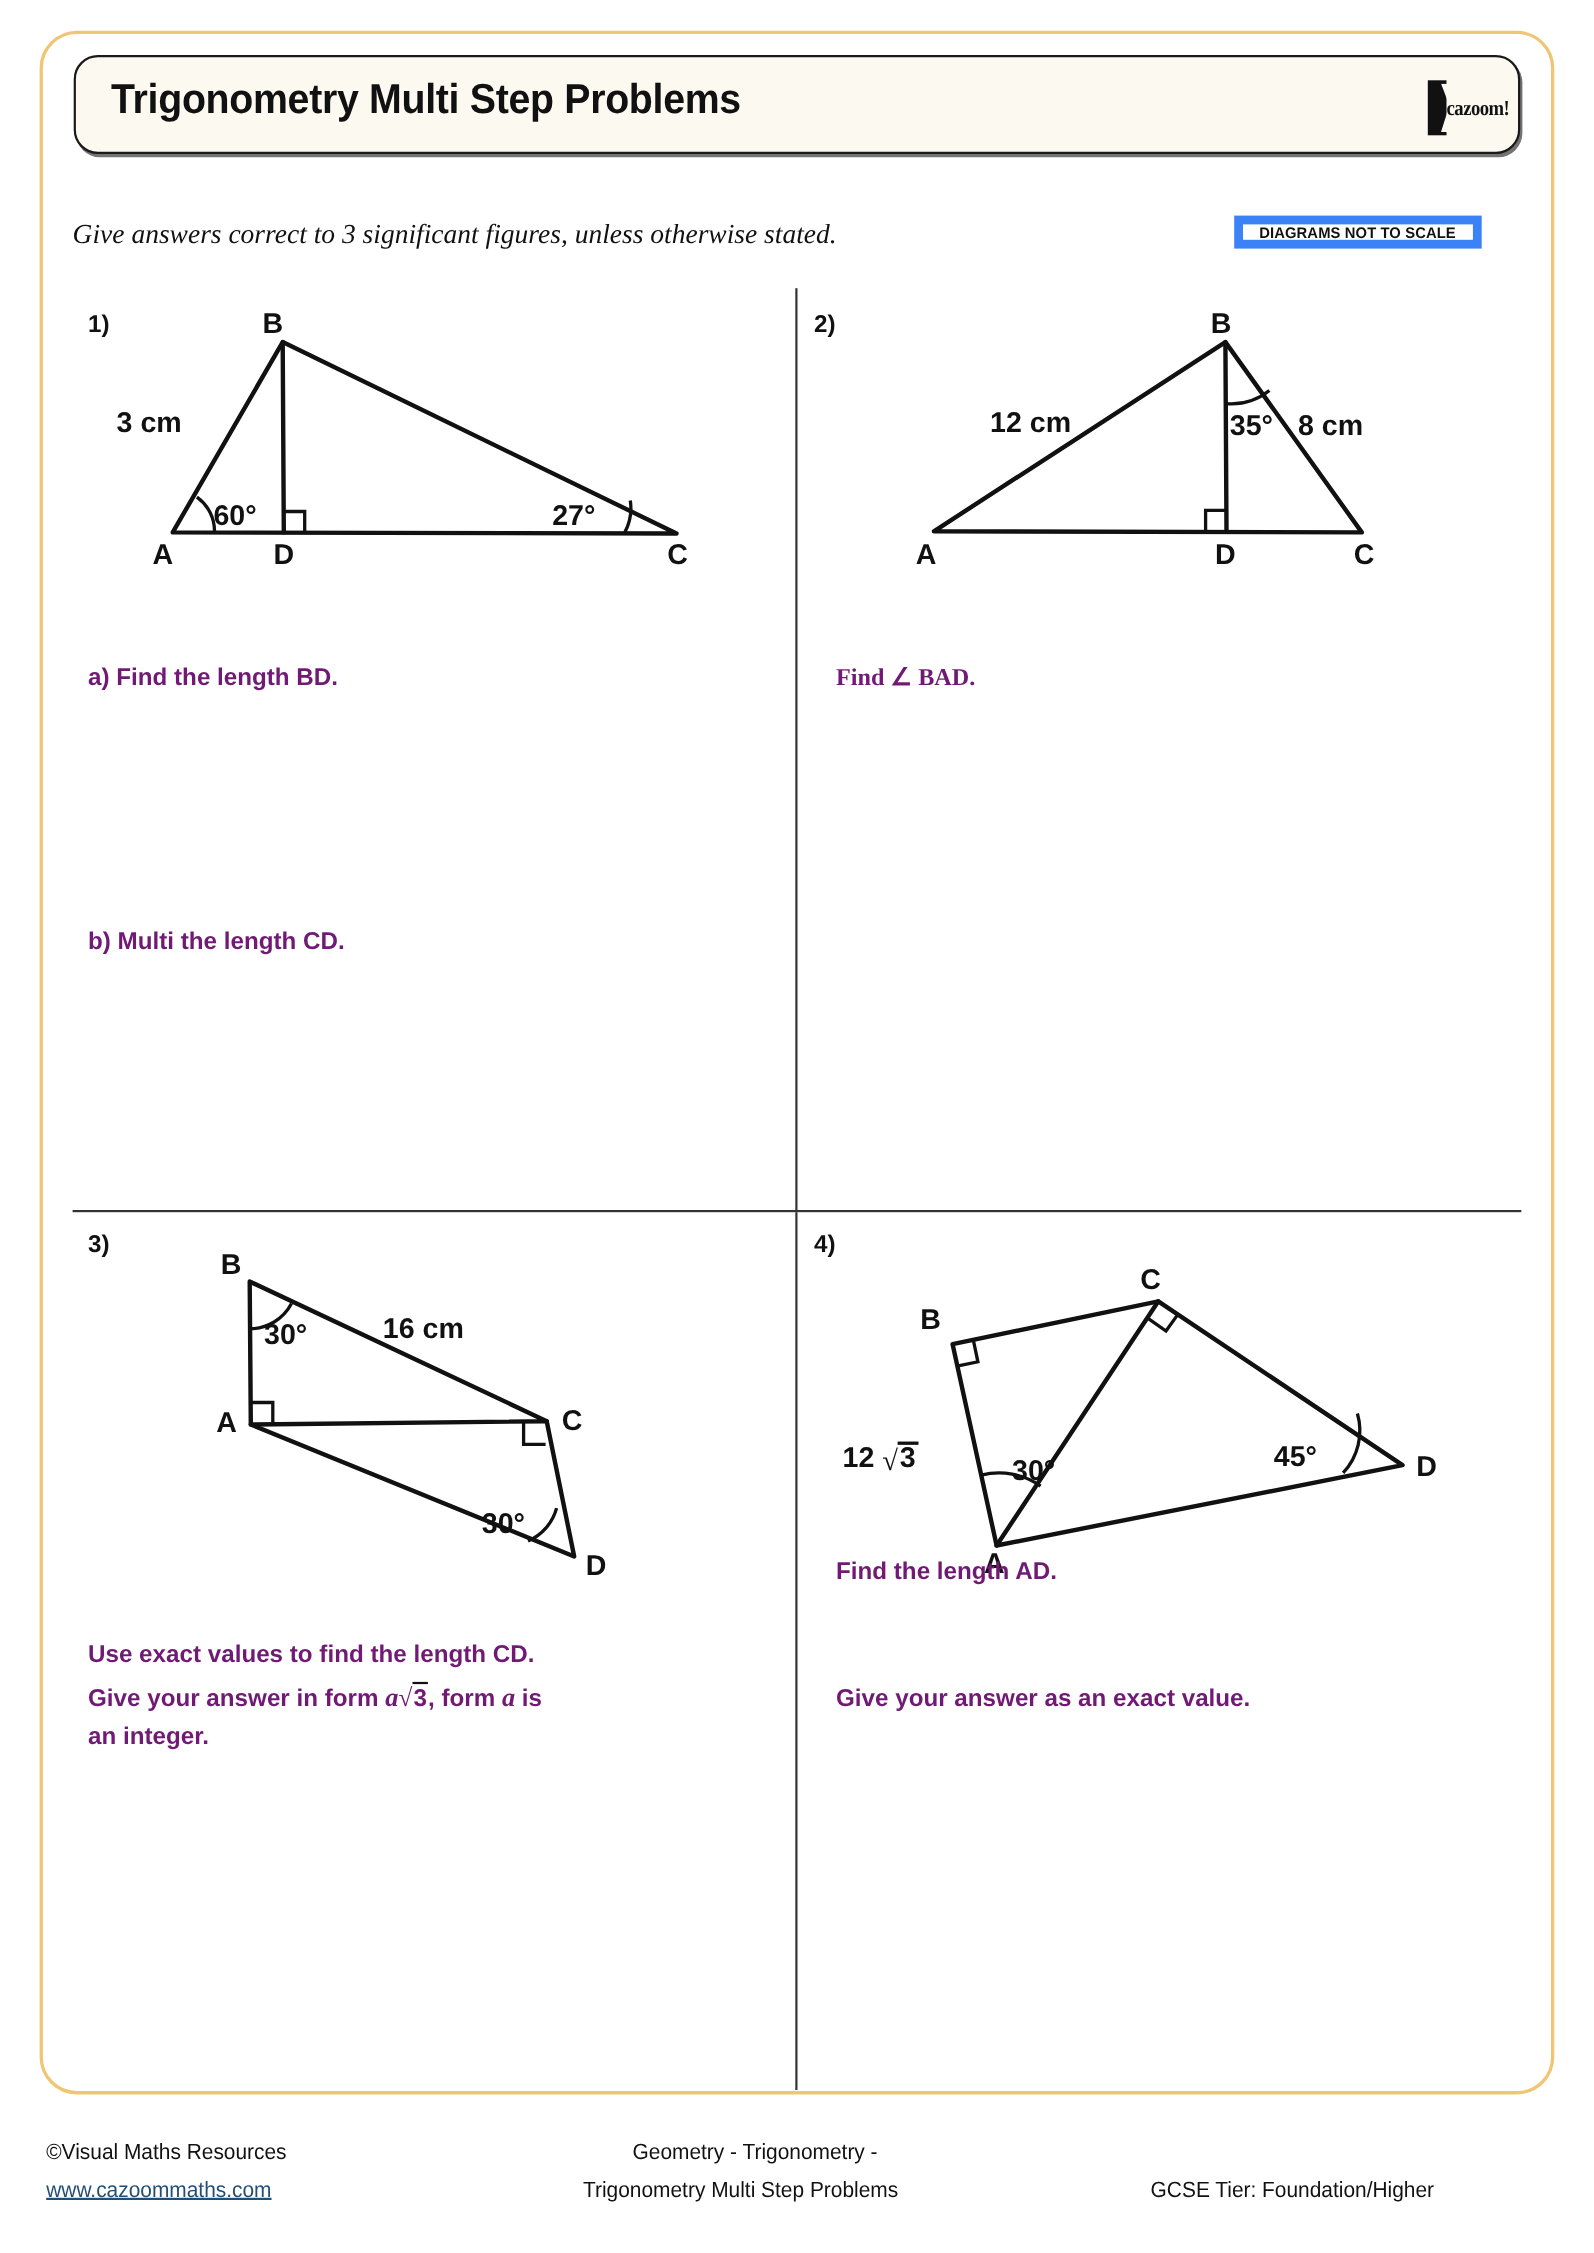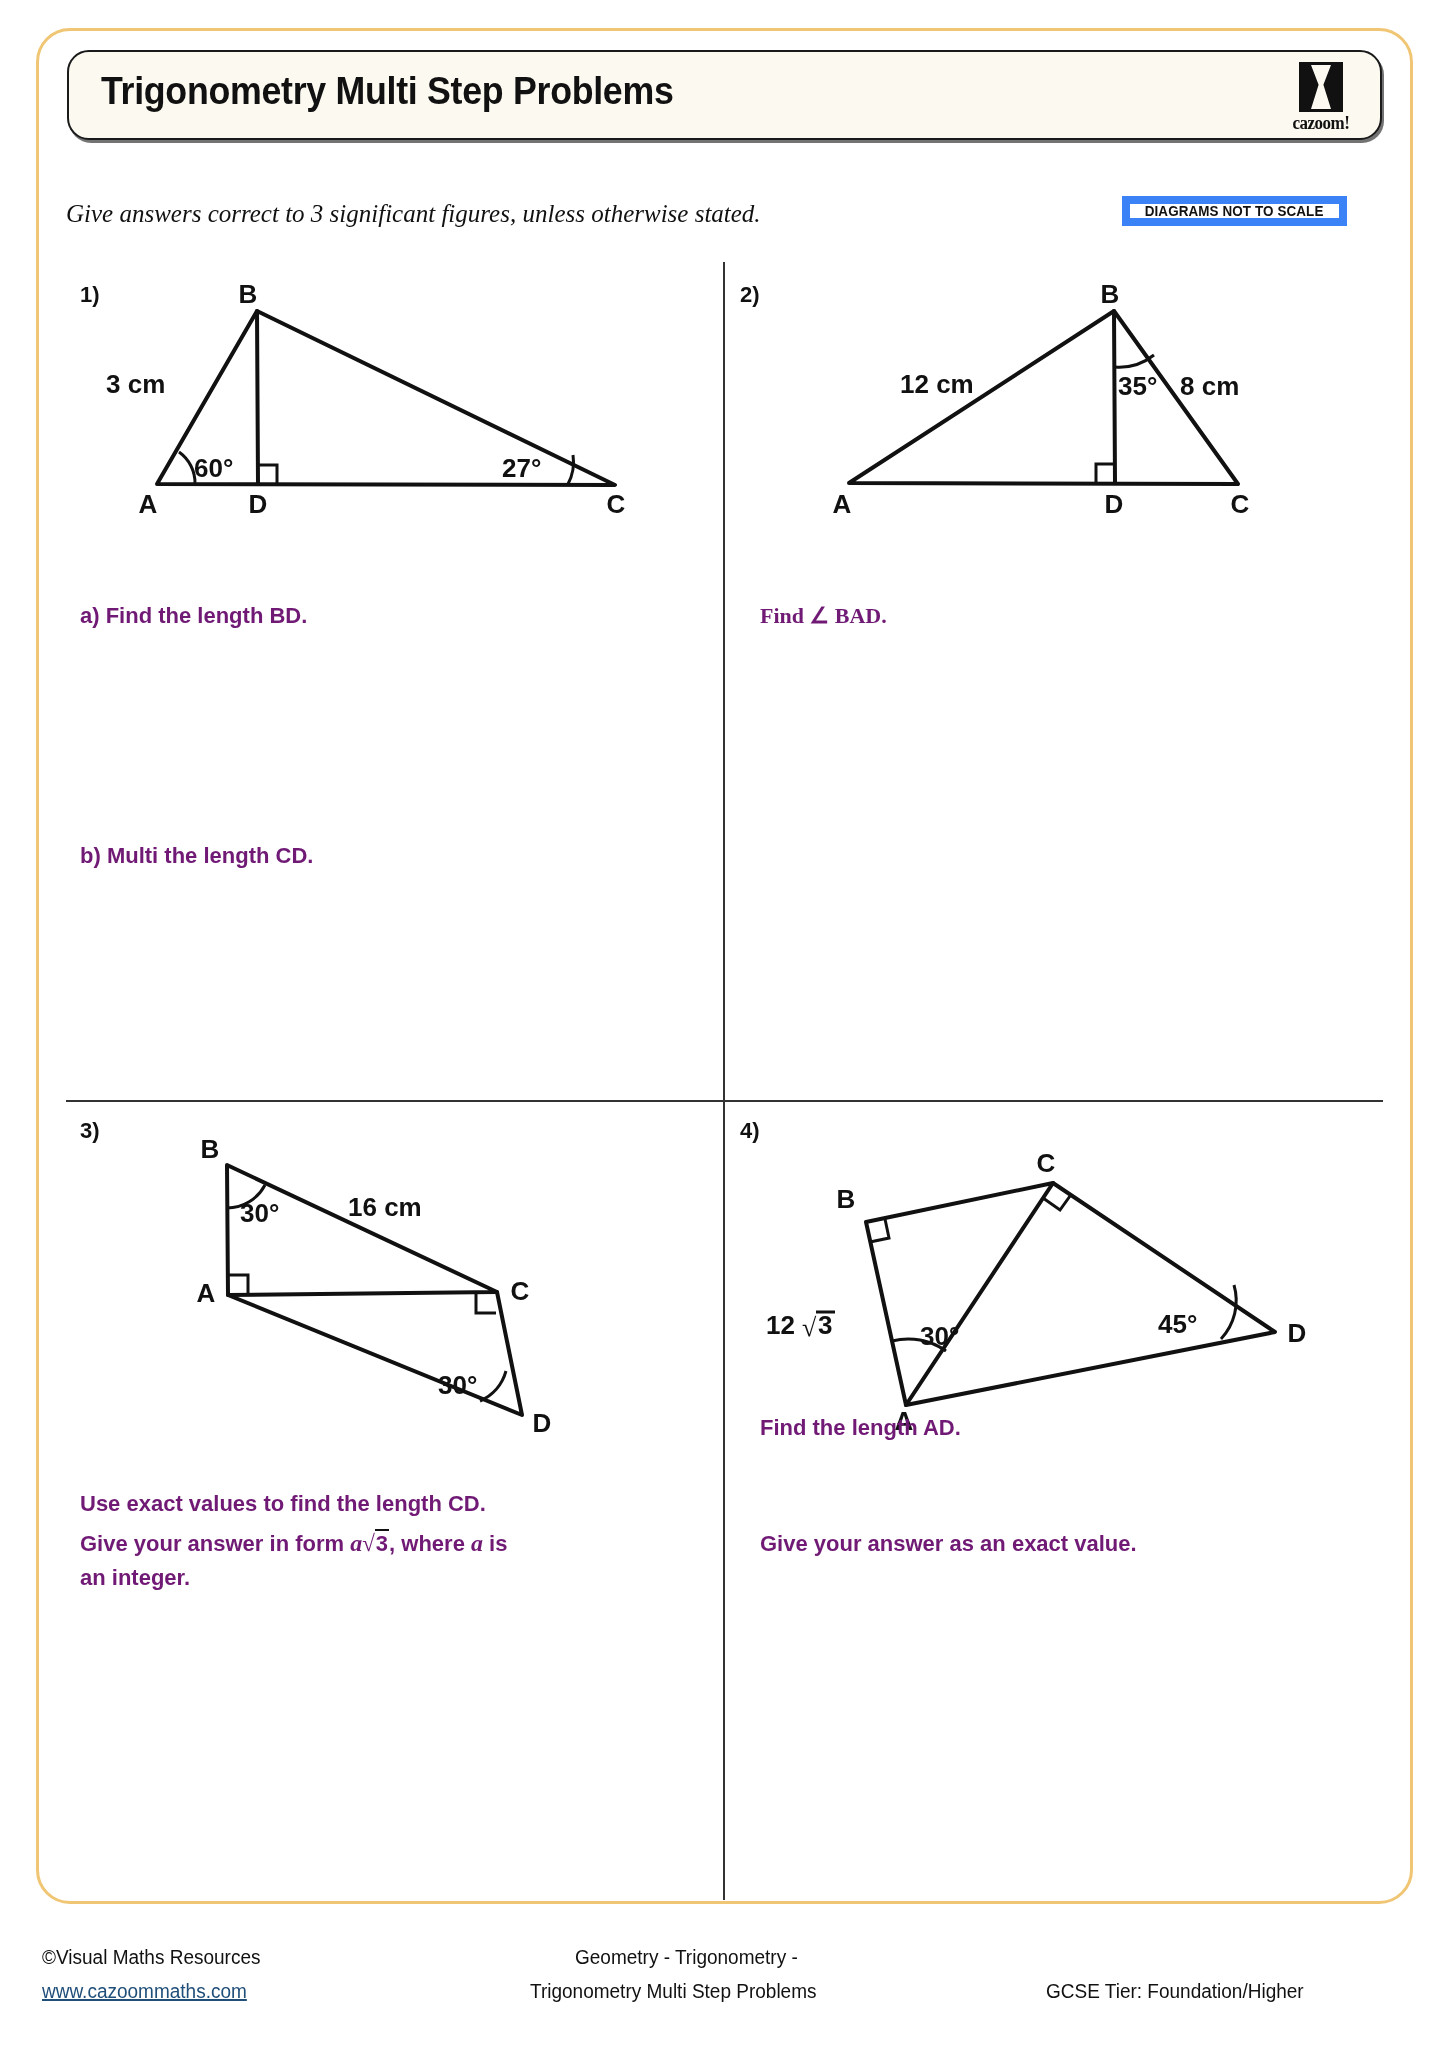--- a/index.html
+++ b/index.html
@@ -49,26 +49,26 @@
     font-weight: bold;
     color: #111111;
     letter-spacing: -0.3px;
     font-family: "Liberation Sans", sans-serif;
     transform: scaleX(0.94);
     transform-origin: left center;
     white-space: nowrap;
   }
   #brand-logo {
     position: absolute;
-    right: 22px;
+    right: 8px;
     top: 10px;
     width: 74px;
     height: 72px;
     display: flex;
-    flex-direction: column;
+    flex-direction: row;
     align-items: center;
   }
   #brand-mark {
     width: 44px;
     height: 50px;
     background: #111111;
     position: relative;
   }
   #brand-mark::after {
     content: "";
@@ -301,21 +301,21 @@
   <text class="vlabel" x="370" y="160" text-anchor="middle">C</text>
   <text class="vlabel" x="392" y="292" text-anchor="middle">D</text>
   <text class="mlabel" x="90" y="82">30°</text>
   <text class="mlabel" x="198" y="76">16 cm</text>
   <text class="mlabel" x="288" y="254">30°</text>
 </svg>
 
 <div class="q-text" style="left:80px; top:1488px;">Use exact values to find the length CD.</div>
 
 <div class="q-text" style="left:80px; top:1528px;">
-  <span>Give your answer in form </span><span class="mathvar">a</span><span class="radical">√</span><span class="radicand">3</span><span>, where </span><span class="mathvar">a</span><span> is</span>
+  <span>Give your answer in form </span><span class="mathvar">a</span><span class="radical">√</span><span class="radicand">3</span><span>, form </span><span class="mathvar">a</span><span> is</span>
 </div>
 
 <div class="q-text" style="left:80px; top:1562px;">an integer.</div>
 
 <div class="q-number" style="left:740px; top:1118px;">4)</div>
 
 <svg class="diagram" style="left:740px; top:1140px;" width="560" height="290" viewBox="0 0 560 290">
 
   <path class="stroke" d="M126,82 L313,43 L535,192 L166,265 L126,82 Z"></path>
   <path class="stroke" d="M166,265 L313,43"></path>

